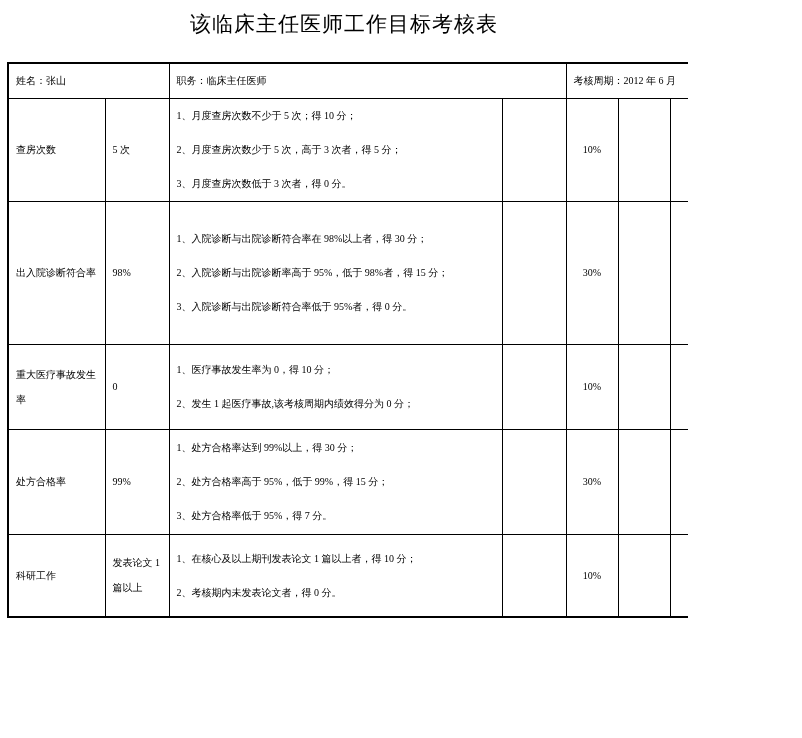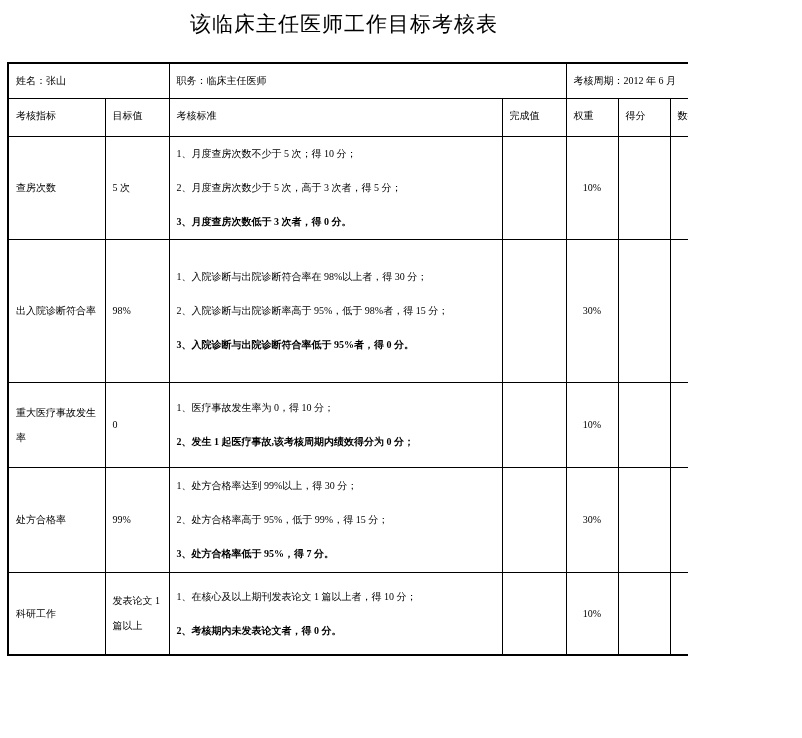--- a/index.html
+++ b/index.html
@@ -58,21 +58,21 @@
   tr.row-h2 { height: 77px;  }
   tr.row-h3 { height: 143px; }
   tr.row-h4 { height: 85px;  }
   tr.row-h5 { height: 105px; }
   tr.row-h6 { height: 83px;  }
   td.criteria-cell { padding: 0 8px; }
   td.criteria-cell p {
     margin: 0 0 9px 0;
     line-height: 25px;
   }
-  td.criteria-cell p:last-child { margin-bottom: 0; font-weight: bold; }
+  td.criteria-cell p:last-child { margin-bottom: 0; }
   td.weight-cell { text-align: center; padding: 0 2px; }
 </style>
 </head>
 <body>
 
 <div class="page">
 
   <h1 class="doc-title">该临床主任医师工作目标考核表</h1>
 
   <table class="assessment">
@@ -87,30 +87,20 @@
       <col style="width:49px">
     </colgroup>
     <tbody>
 
       <tr class="info-row">
         <td colspan="2">姓名：张山</td>
         <td colspan="2">职务：临床主任医师</td>
         <td colspan="4">考核周期：2012 年 6 月</td>
       </tr>
 
-      <tr class="header-row">
-        <td>考核指标</td>
-        <td>目标值</td>
-        <td>考核标准</td>
-        <td>完成值</td>
-        <td>权重</td>
-        <td>得分</td>
-        <td>数据来源</td>
-        <td>备注</td>
-      </tr>
 
       <tr class="row-h1">
         <td>查房次数</td>
         <td>5 次</td>
         <td class="criteria-cell">
           <p>1、月度查房次数不少于 5 次；得 10 分；</p>
           <p>2、月度查房次数少于 5 次，高于 3 次者，得 5 分；</p>
           <p>3、月度查房次数低于 3 次者，得 0 分。</p>
         </td>
         <td></td>

